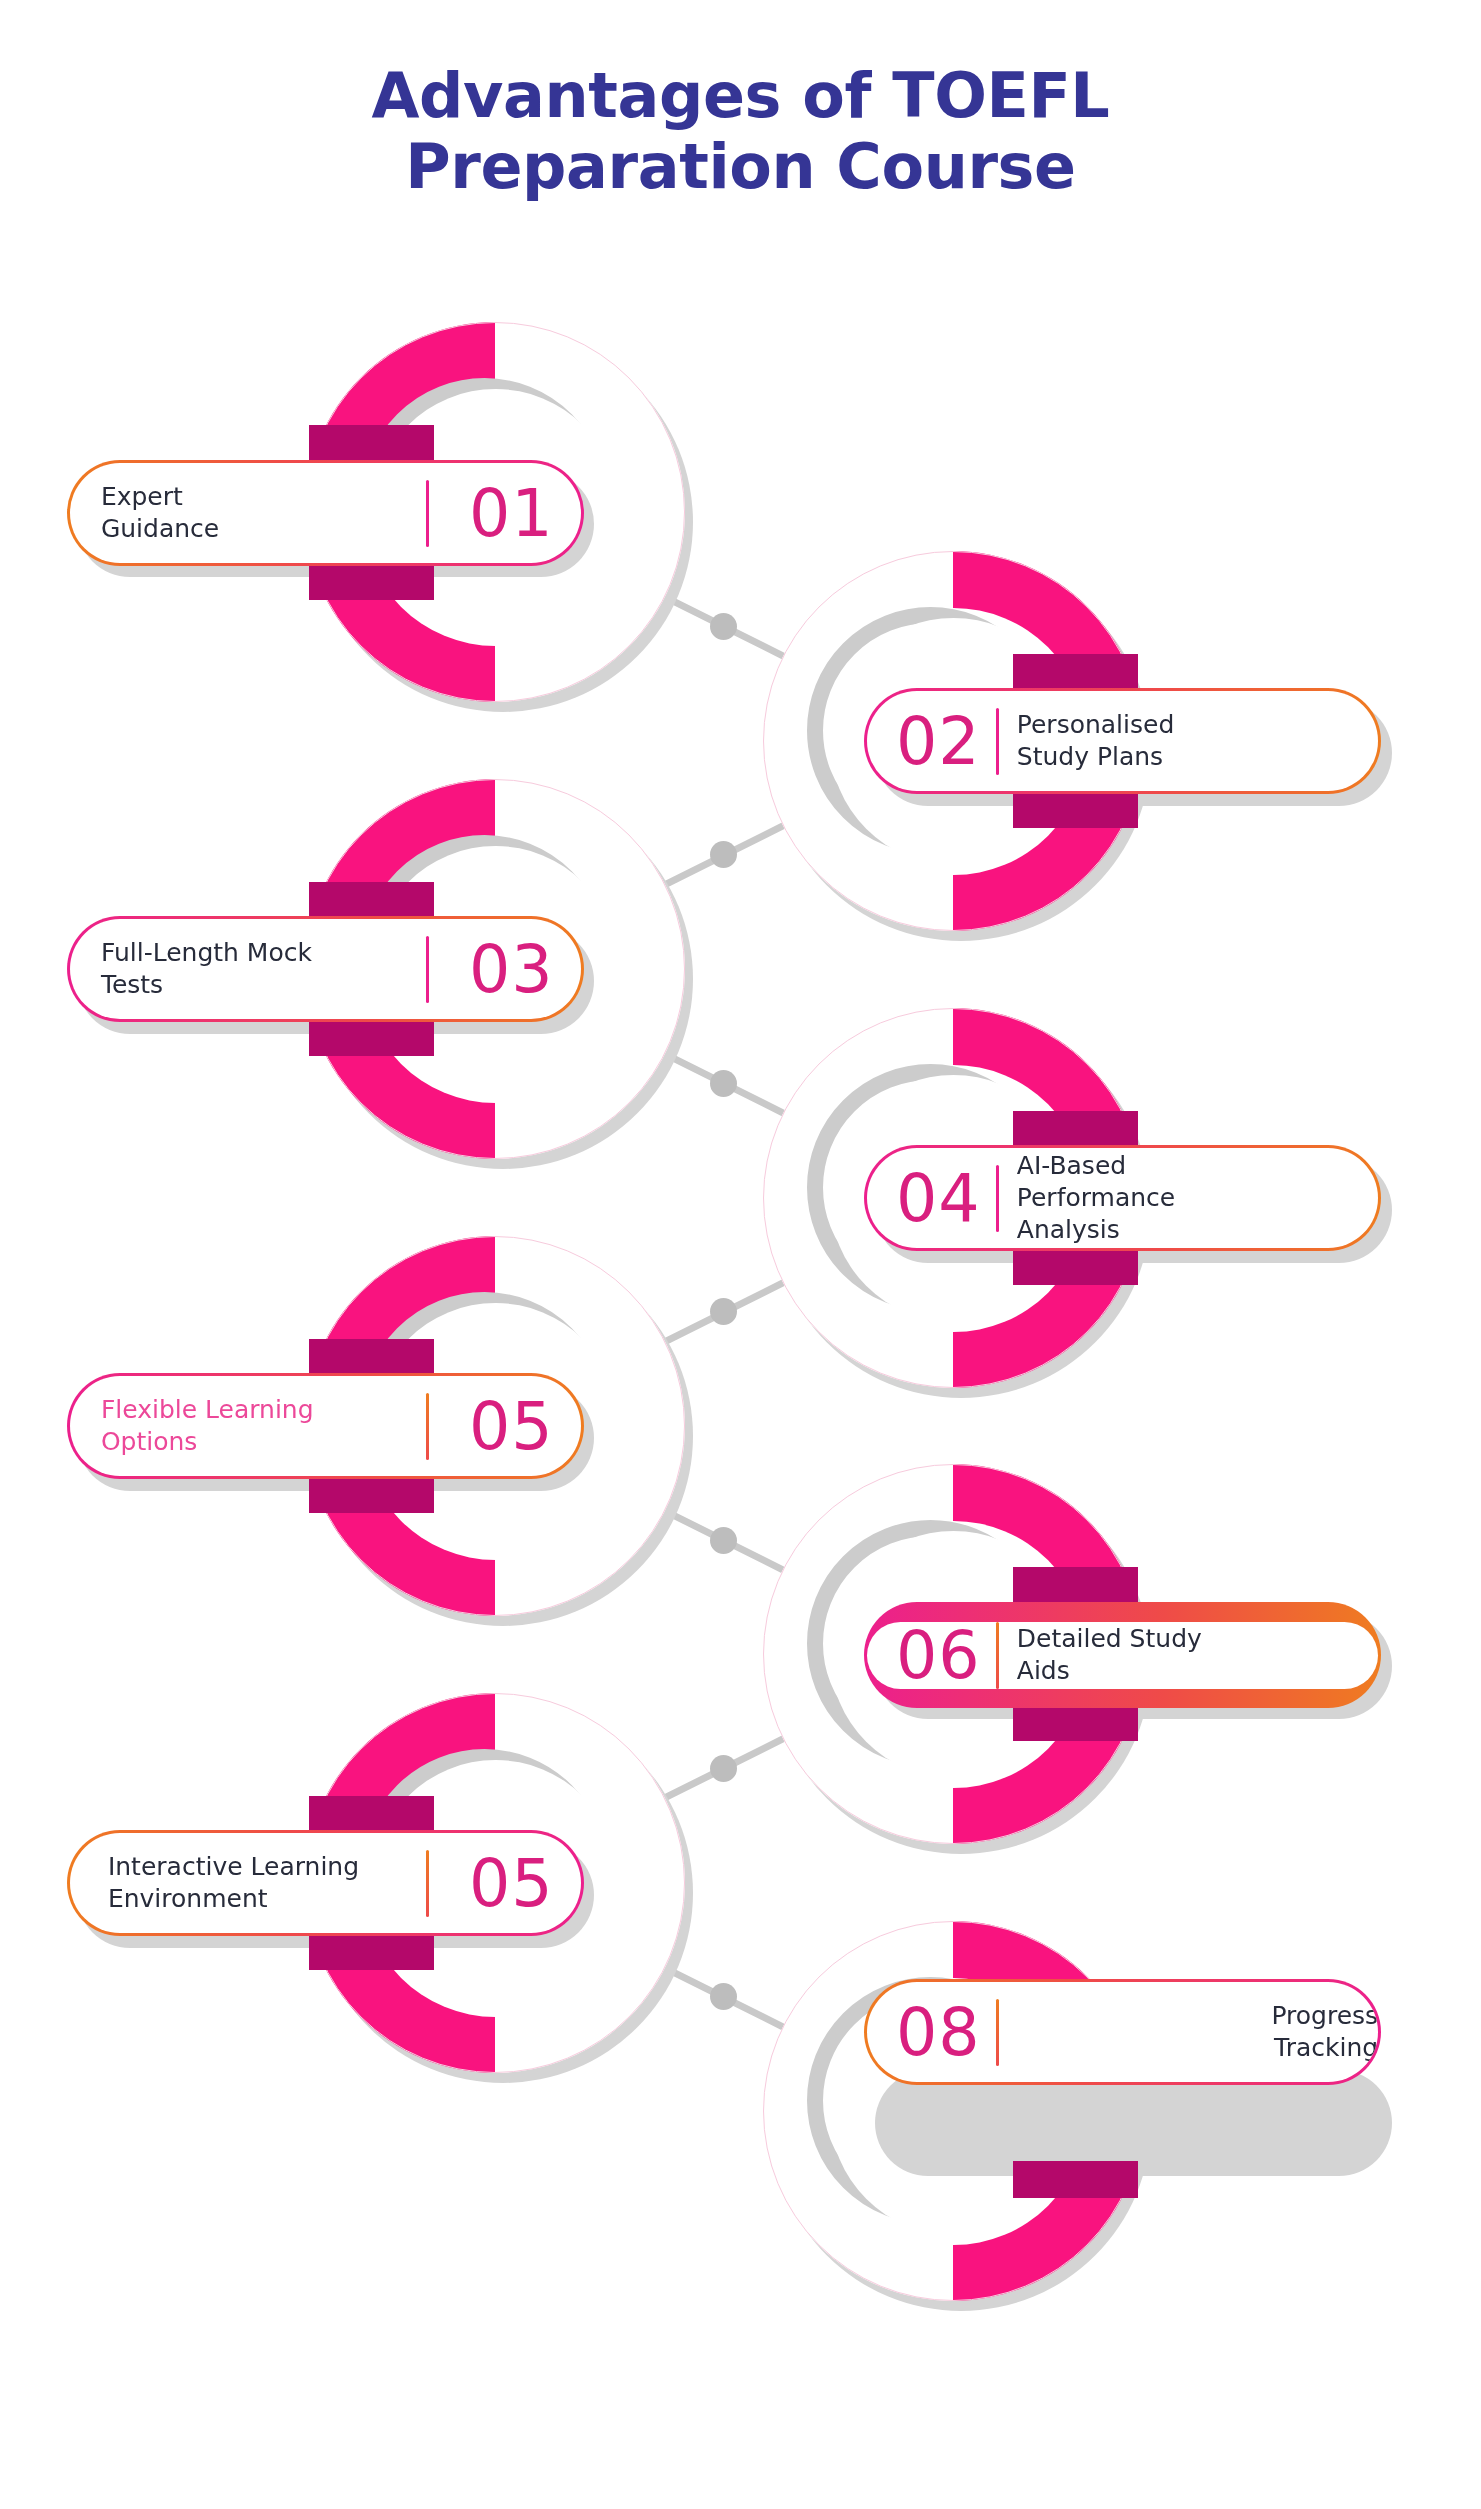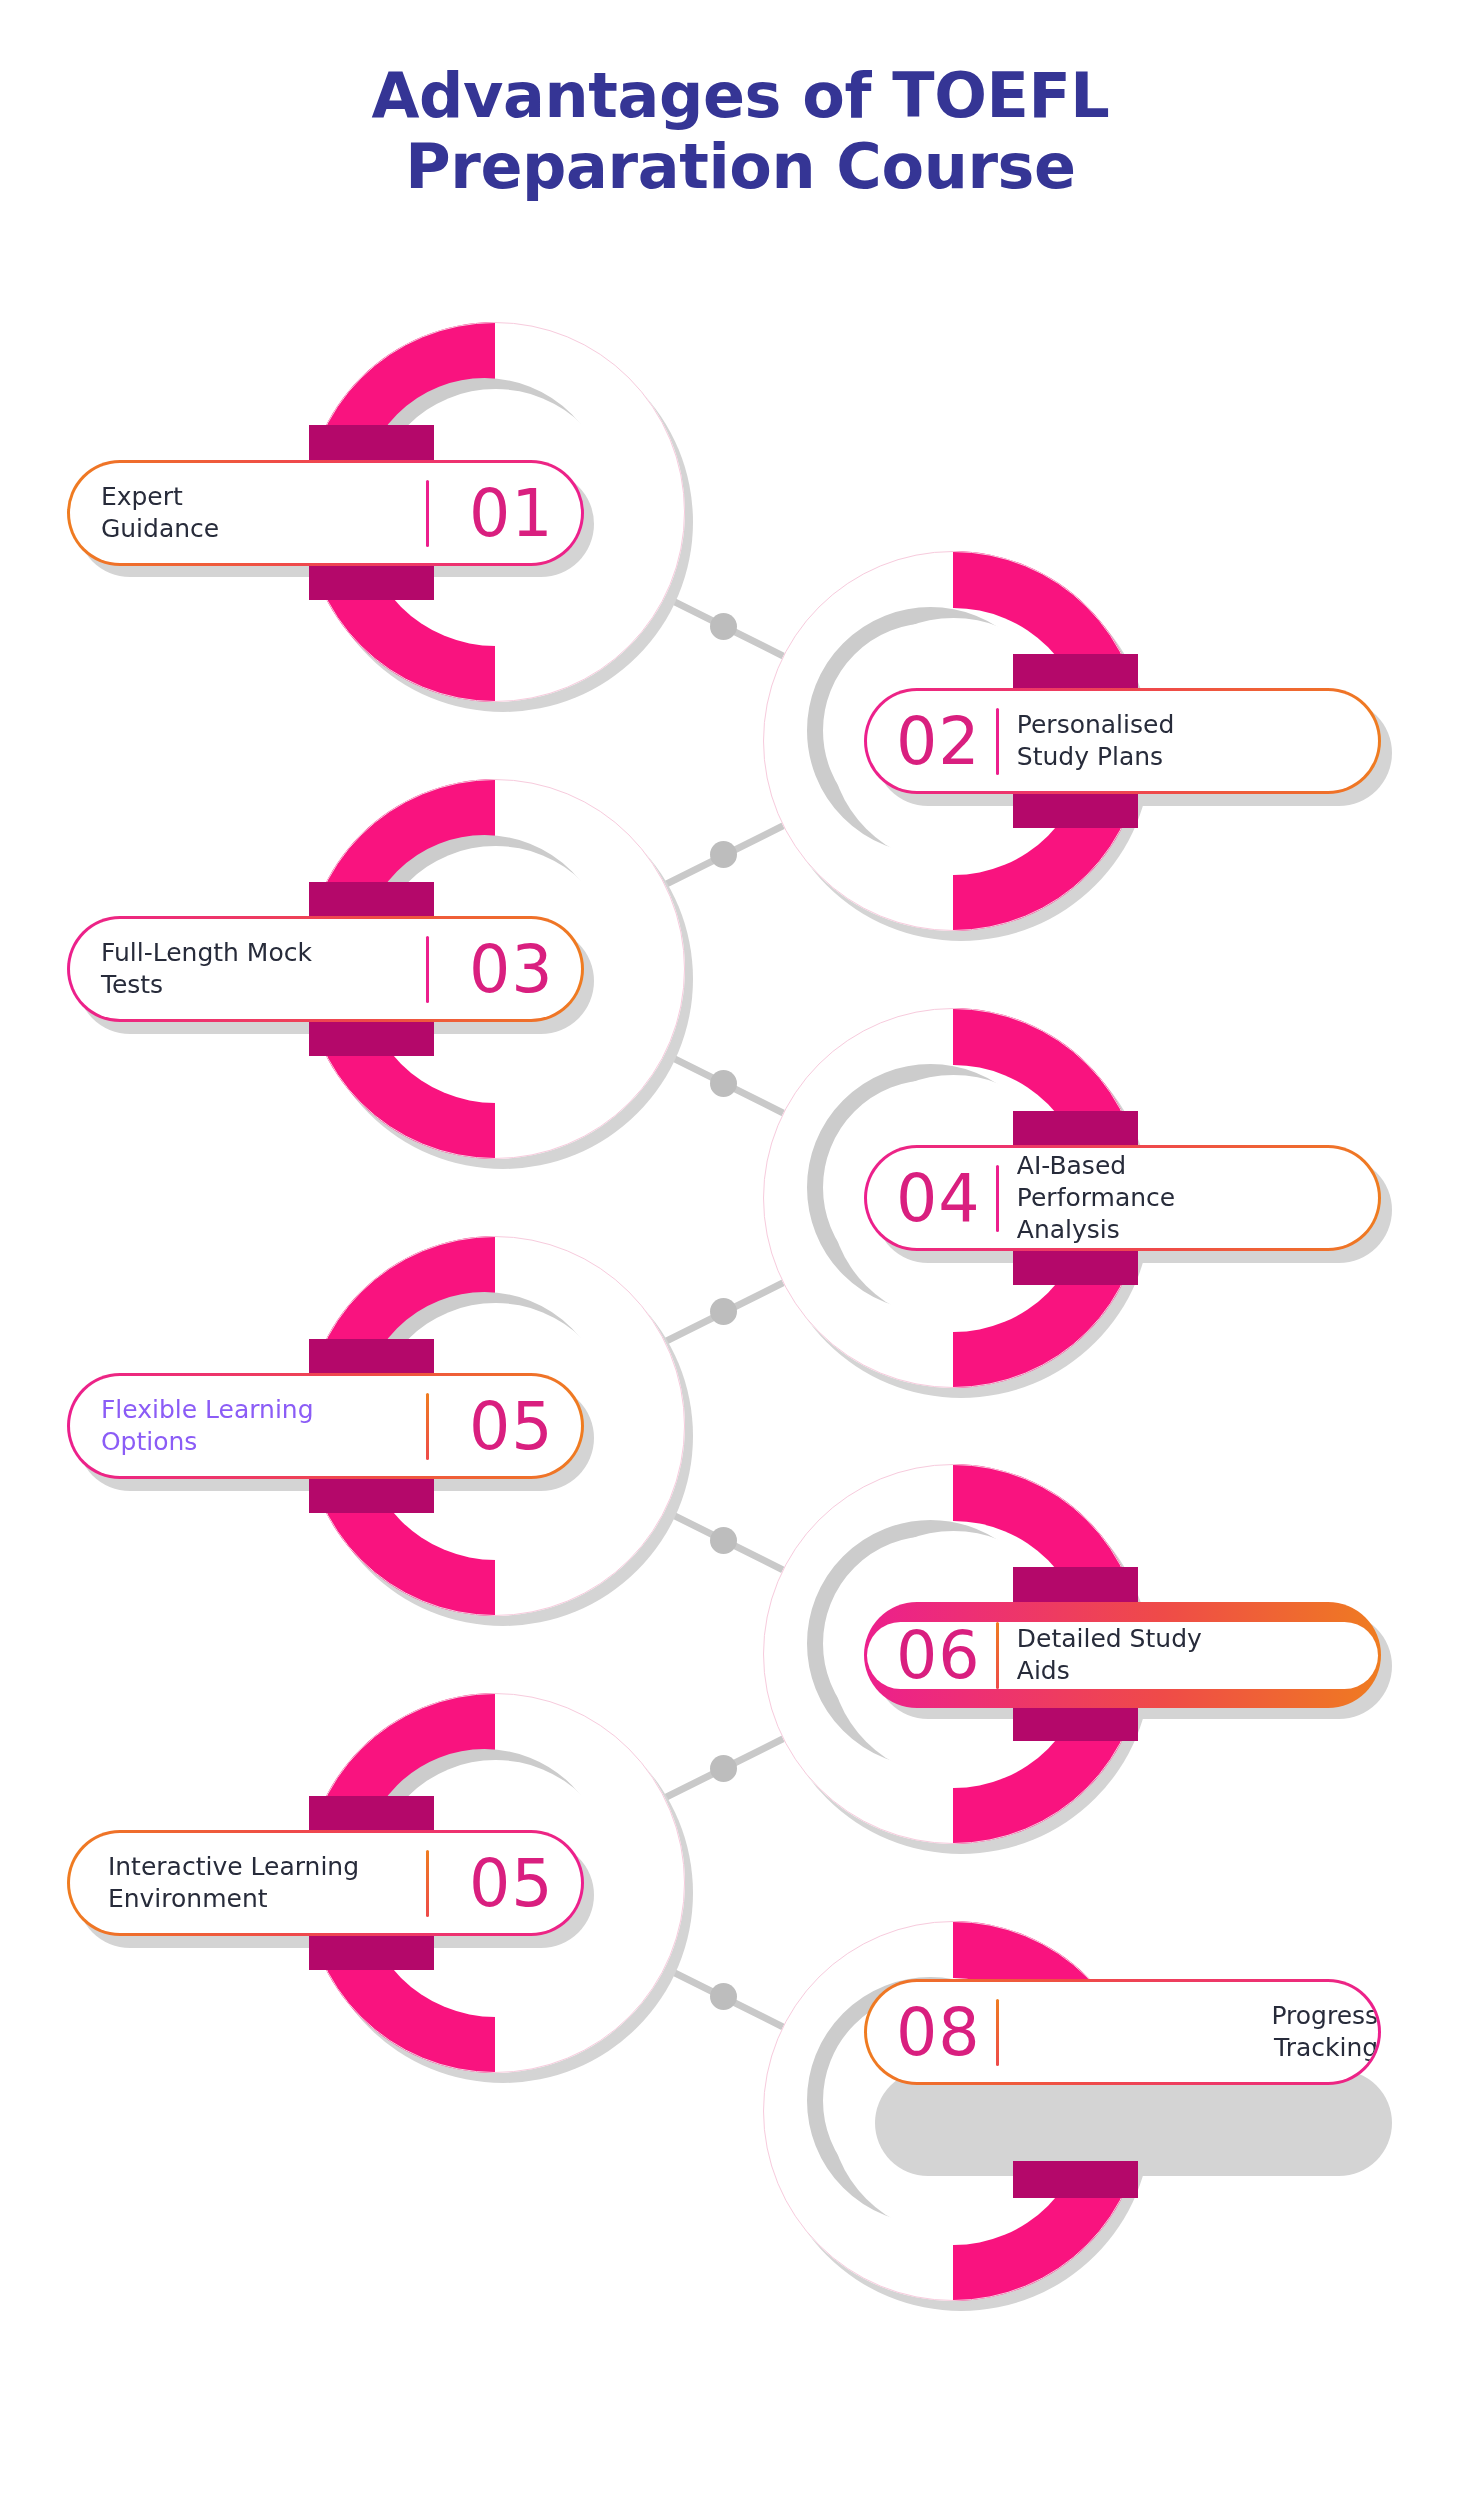--- a/index.html
+++ b/index.html
@@ -316,21 +316,21 @@
         <div class="ring-outline"></div>
         <div class="ring-hole" style="width: 267px; height: 267px; left: 57px; top: 57px;"></div>
         <div class="ring-grey" style="width: 247px; height: 247px; border-width: 16.7px; left: 56px; top: 56px; border-color: rgb(204, 204, 204);"></div>
         <div class="ring-inner-white" style="width: 247px; height: 247px; left: 67px; top: 67px;"></div>
       </div>
       <div class="fold" style="left: 309px; top: 1339px; width: 125px; height: 37px; background: rgb(180, 8, 106);"></div>
       <div class="fold" style="left: 309px; top: 1476px; width: 125px; height: 37px; background: rgb(180, 8, 106);"></div>
       <div class="pill-shadow" style="left: 77px; top: 1385px; width: 517px; height: 106px; background: rgb(212, 212, 212);"></div>
       <div class="pill side-left grad-po" style="left: 67px; top: 1373px; width: 517px;">
         <div class="pill-inner">
-          <div class="label" style="color: #8b5cf6;">Flexible Learning
+          <div class="label" style="color: #ec4899;">Flexible Learning
 Options</div>
           <div class="divider orangeline"></div>
           <div class="num" style="color: rgb(217, 31, 127);">05</div>
         </div>
       </div>
       <div class="ring-wrap" style="left: 763px; top: 1464px; width: 380px; height: 380px;">
         <div class="ring-shadow-outer"></div>
         <div class="ring-outer">
           <div class="ring-half-pink" style="left: 50%; background: rgb(249, 19, 127);"></div>
           <div class="ring-half-white" style="left: 0px;"></div>

